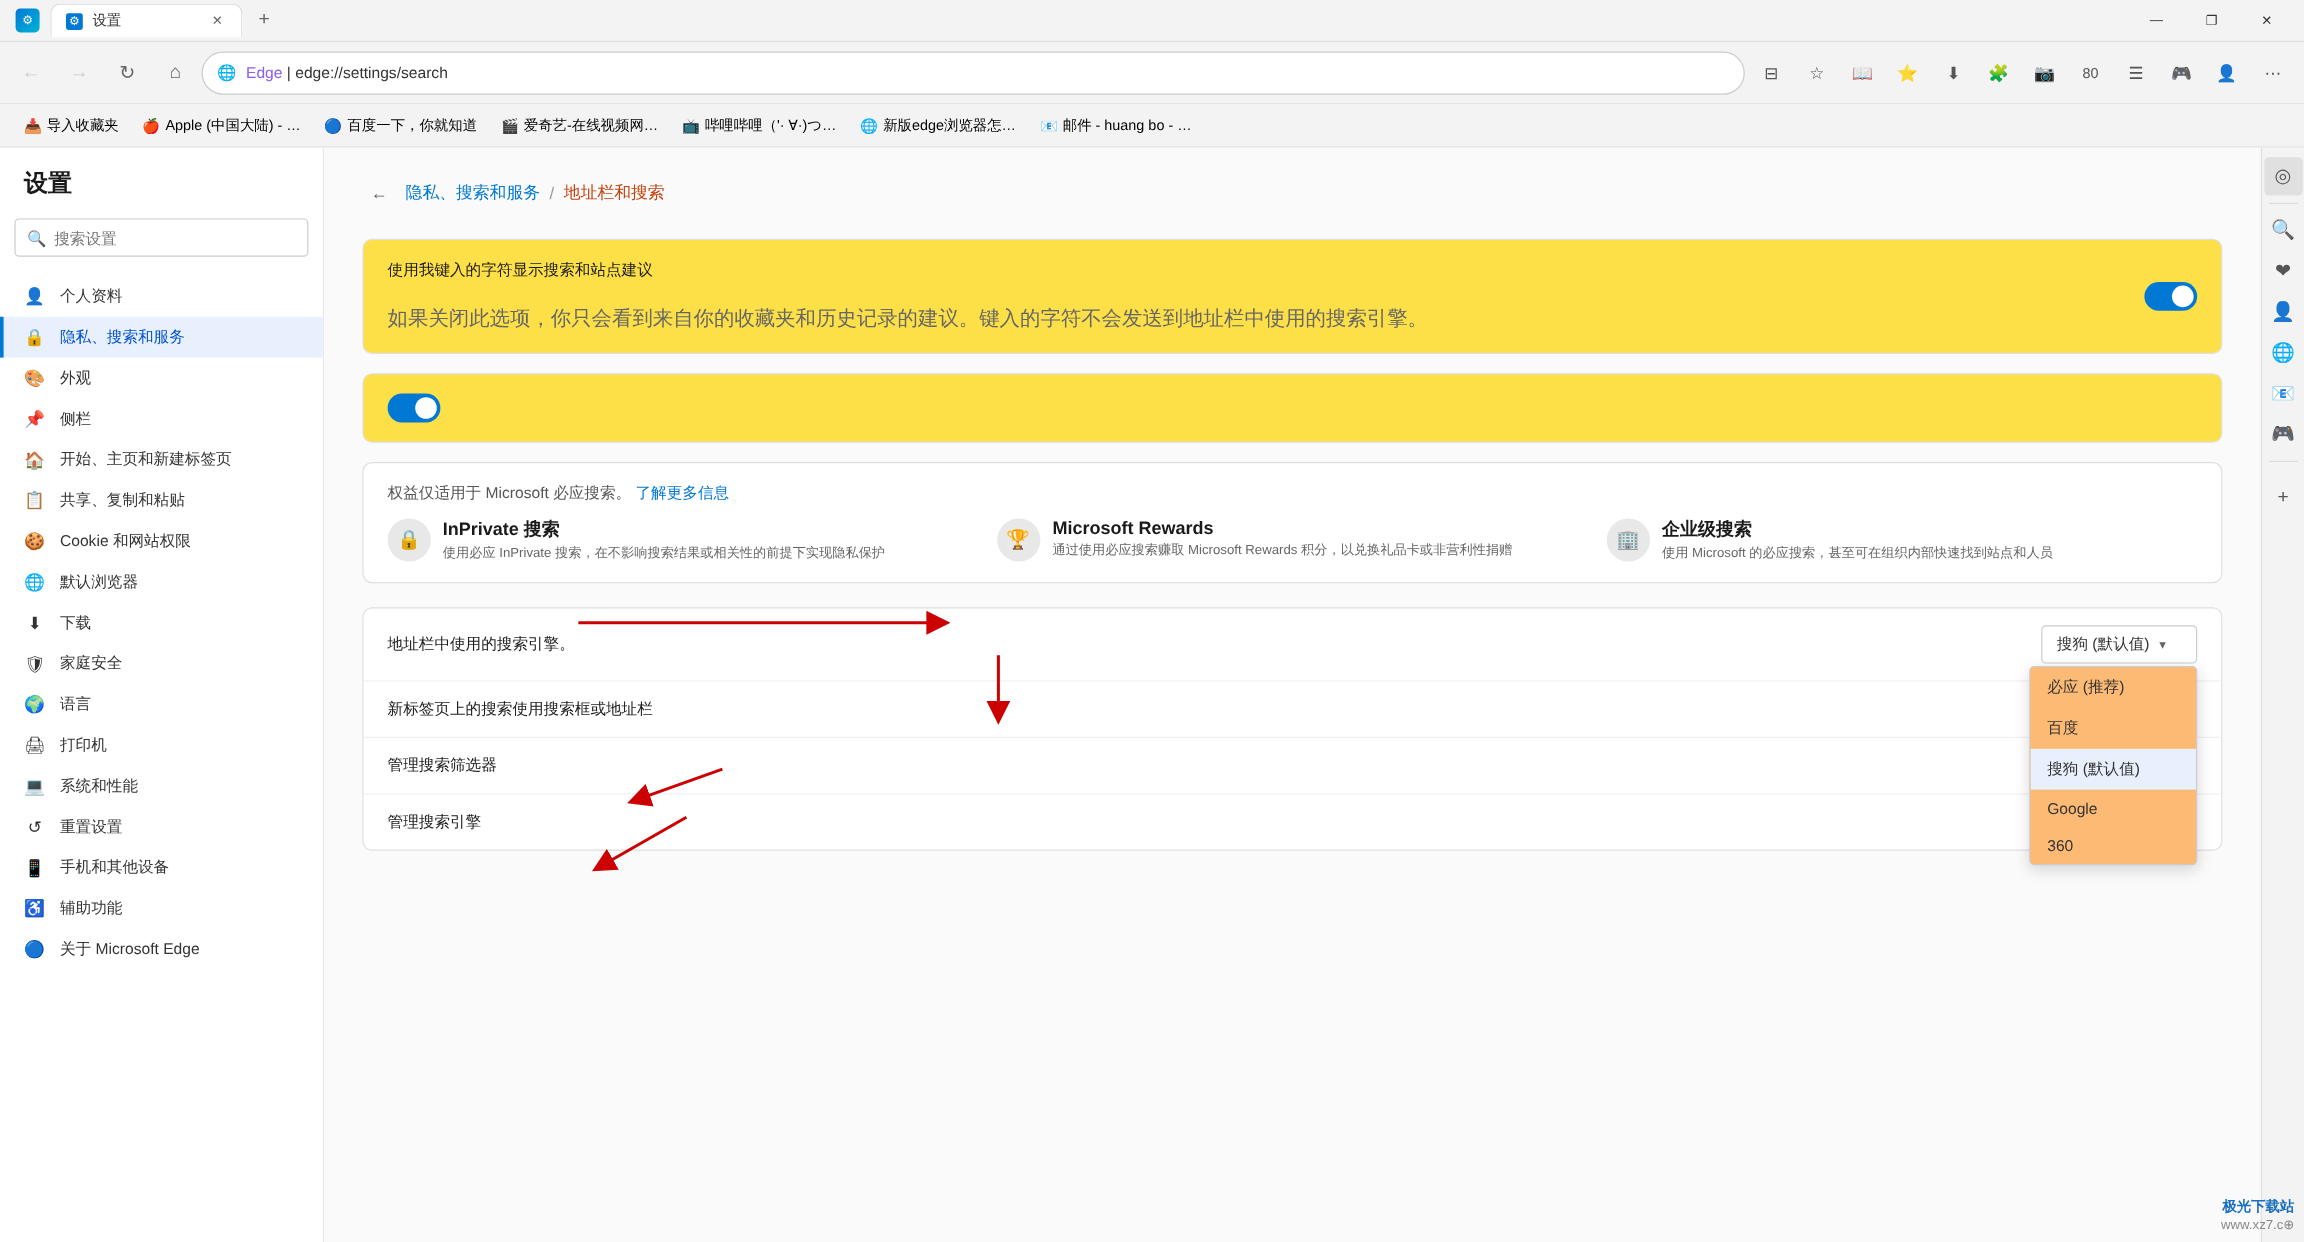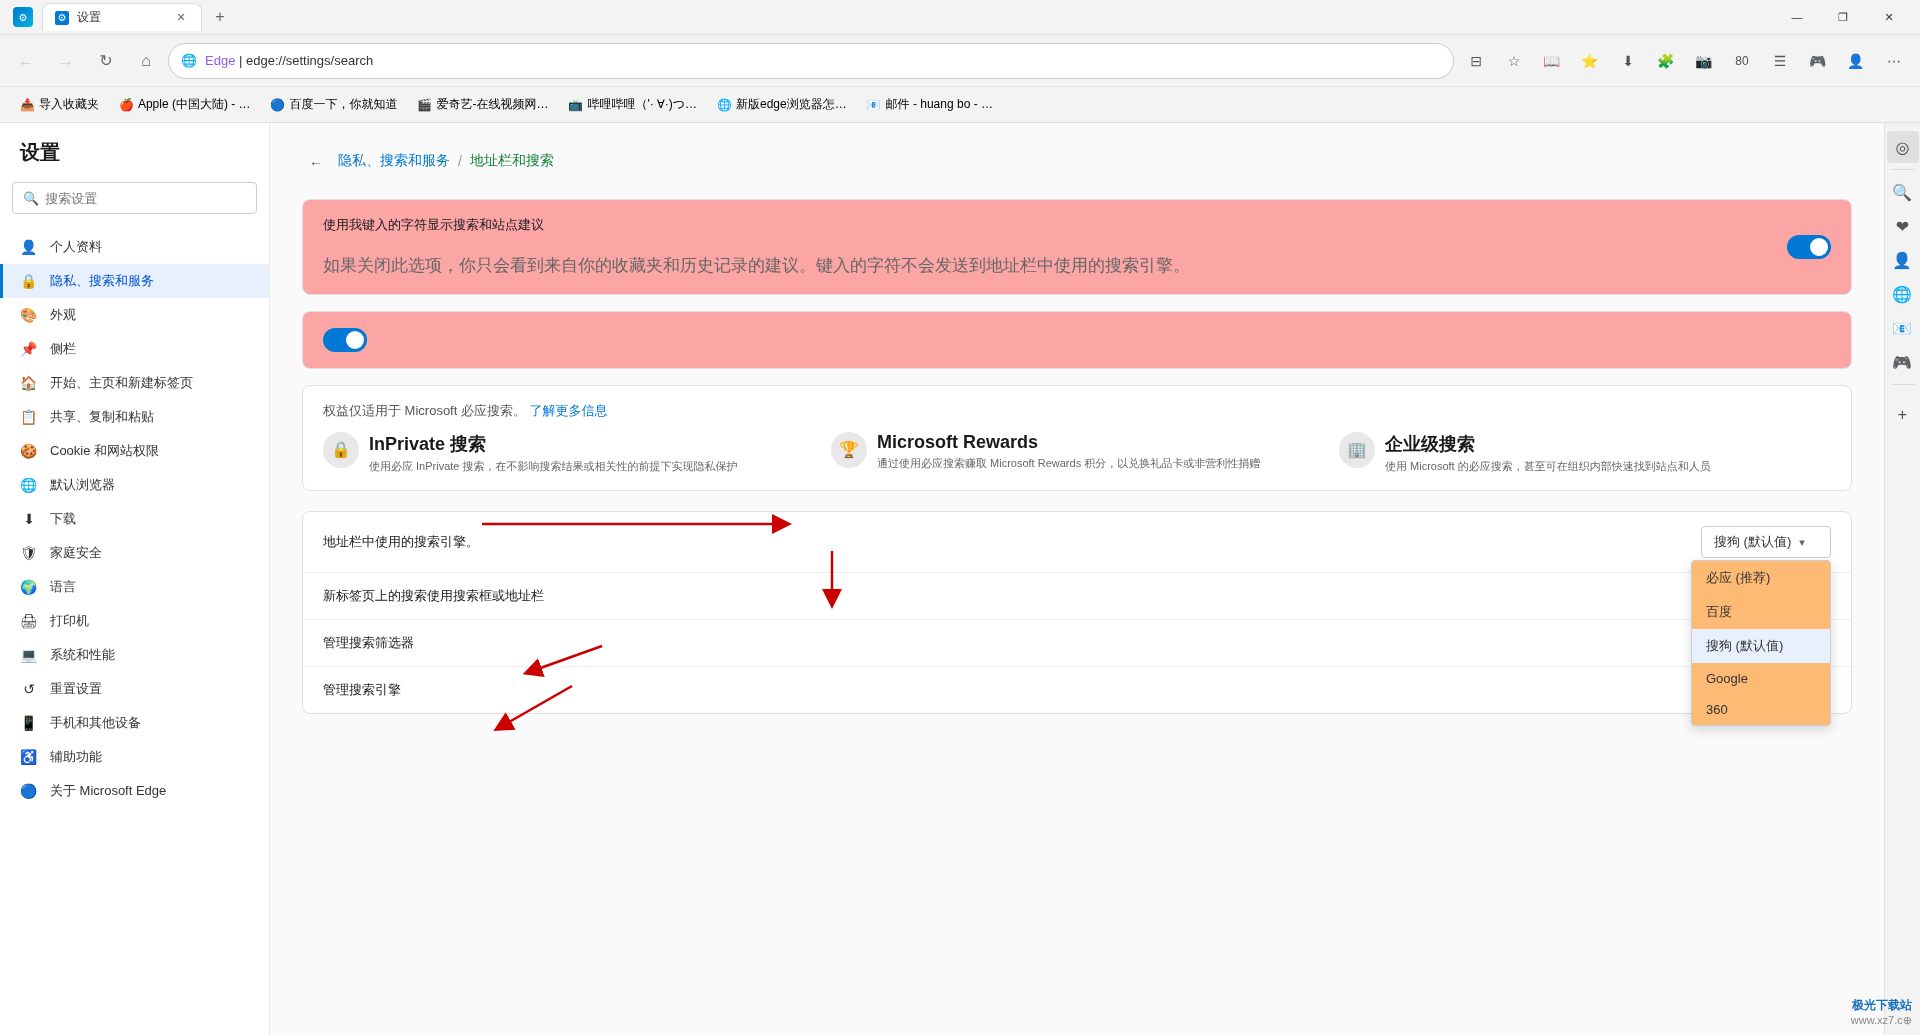--- a/index.html
+++ b/index.html
@@ -57,42 +57,42 @@
     .nav-icon { width: 18px; height: 18px; display: flex; align-items: center; justify-content: center; font-size: 14px; flex-shrink: 0; }
 
     
     .settings-content { flex: 1; overflow-y: auto; padding: 24px 32px; background: #fafafa; }
 
     
     .breadcrumb { display: flex; align-items: center; gap: 8px; margin-bottom: 24px; font-size: 14px; color: #555; }
     .breadcrumb-back { width: 28px; height: 28px; display: flex; align-items: center; justify-content: center; cursor: pointer; border-radius: 4px; color: #555; }
     .breadcrumb-link { color: #0078d4; cursor: pointer; }
     .breadcrumb-sep { color: #999; }
-    .breadcrumb-current { color: #15803d; font-weight: 500; }
-
-    
-    .setting-card { background: #fca5a5; border: 1px solid #e0e0e0; border-radius: 8px; margin-bottom: 16px; overflow: visible; }
+    .breadcrumb-current { color: #c2410c; font-weight: 500; }
+
+    
+    .setting-card { background: #fde047; border: 1px solid #e0e0e0; border-radius: 8px; margin-bottom: 16px; overflow: visible; }
     .setting-row { display: flex; align-items: center; justify-content: space-between; padding: 16px 20px; border-bottom: 1px solid #f0f0f0; }
     .setting-row:last-child { border-bottom: none; }
     .setting-text { flex: 1; }
     .setting-label { font-size: 13px; color: #1a1a1a; font-weight: 500; margin-bottom: 2px; }
     .setting-desc { font-size: 17px; color: #666; line-height: 1.4; margin-top: 20px; }
 
     
     .toggle { width: 44px; height: 24px; background: #0078d4; border-radius: 12px; position: relative; cursor: pointer; flex-shrink: 0; }
     .toggle::after { content: ''; position: absolute; right: 3px; top: 3px; width: 18px; height: 18px; background: #fff; border-radius: 50%; }
 
     
     .info-card { background: #fff; border: 1px solid #e0e0e0; border-radius: 8px; margin-bottom: 16px; padding: 16px 20px; }
     .info-title { font-size: 13px; color: #555; margin-bottom: 12px; }
     .info-link { color: #0078d4; cursor: pointer; text-decoration: none; }
     .features-grid { display: grid; grid-template-columns: 1fr 1fr 1fr; gap: 16px; }
     .feature-item { display: flex; align-items: flex-start; gap: 10px; }
     .feature-icon { width: 36px; height: 36px; background: #e8e8e8; border-radius: 50%; display: flex; align-items: center; justify-content: center; font-size: 16px; flex-shrink: 0; }
-    .feature-title { font-size: 18px; font-weight: 600; color: #1a1a1a; margin-bottom: 3px; }
+    .feature-title { font-size: 15px; font-weight: 600; color: #1a1a1a; margin-bottom: 3px; }
     .feature-desc { font-size: 11px; color: #666; line-height: 1.4; }
 
     
     .search-engine-section { background: #fff; border: 1px solid #e0e0e0; border-radius: 8px; margin-bottom: 16px; padding: 0; }
     .se-row { display: flex; align-items: center; justify-content: space-between; padding: 14px 20px; border-bottom: 1px solid #f0f0f0; }
     .se-row:last-child { border-bottom: none; }
     .se-label { font-size: 13px; color: #1a1a1a; }
 
     
     .dropdown-wrapper { position: relative; }

